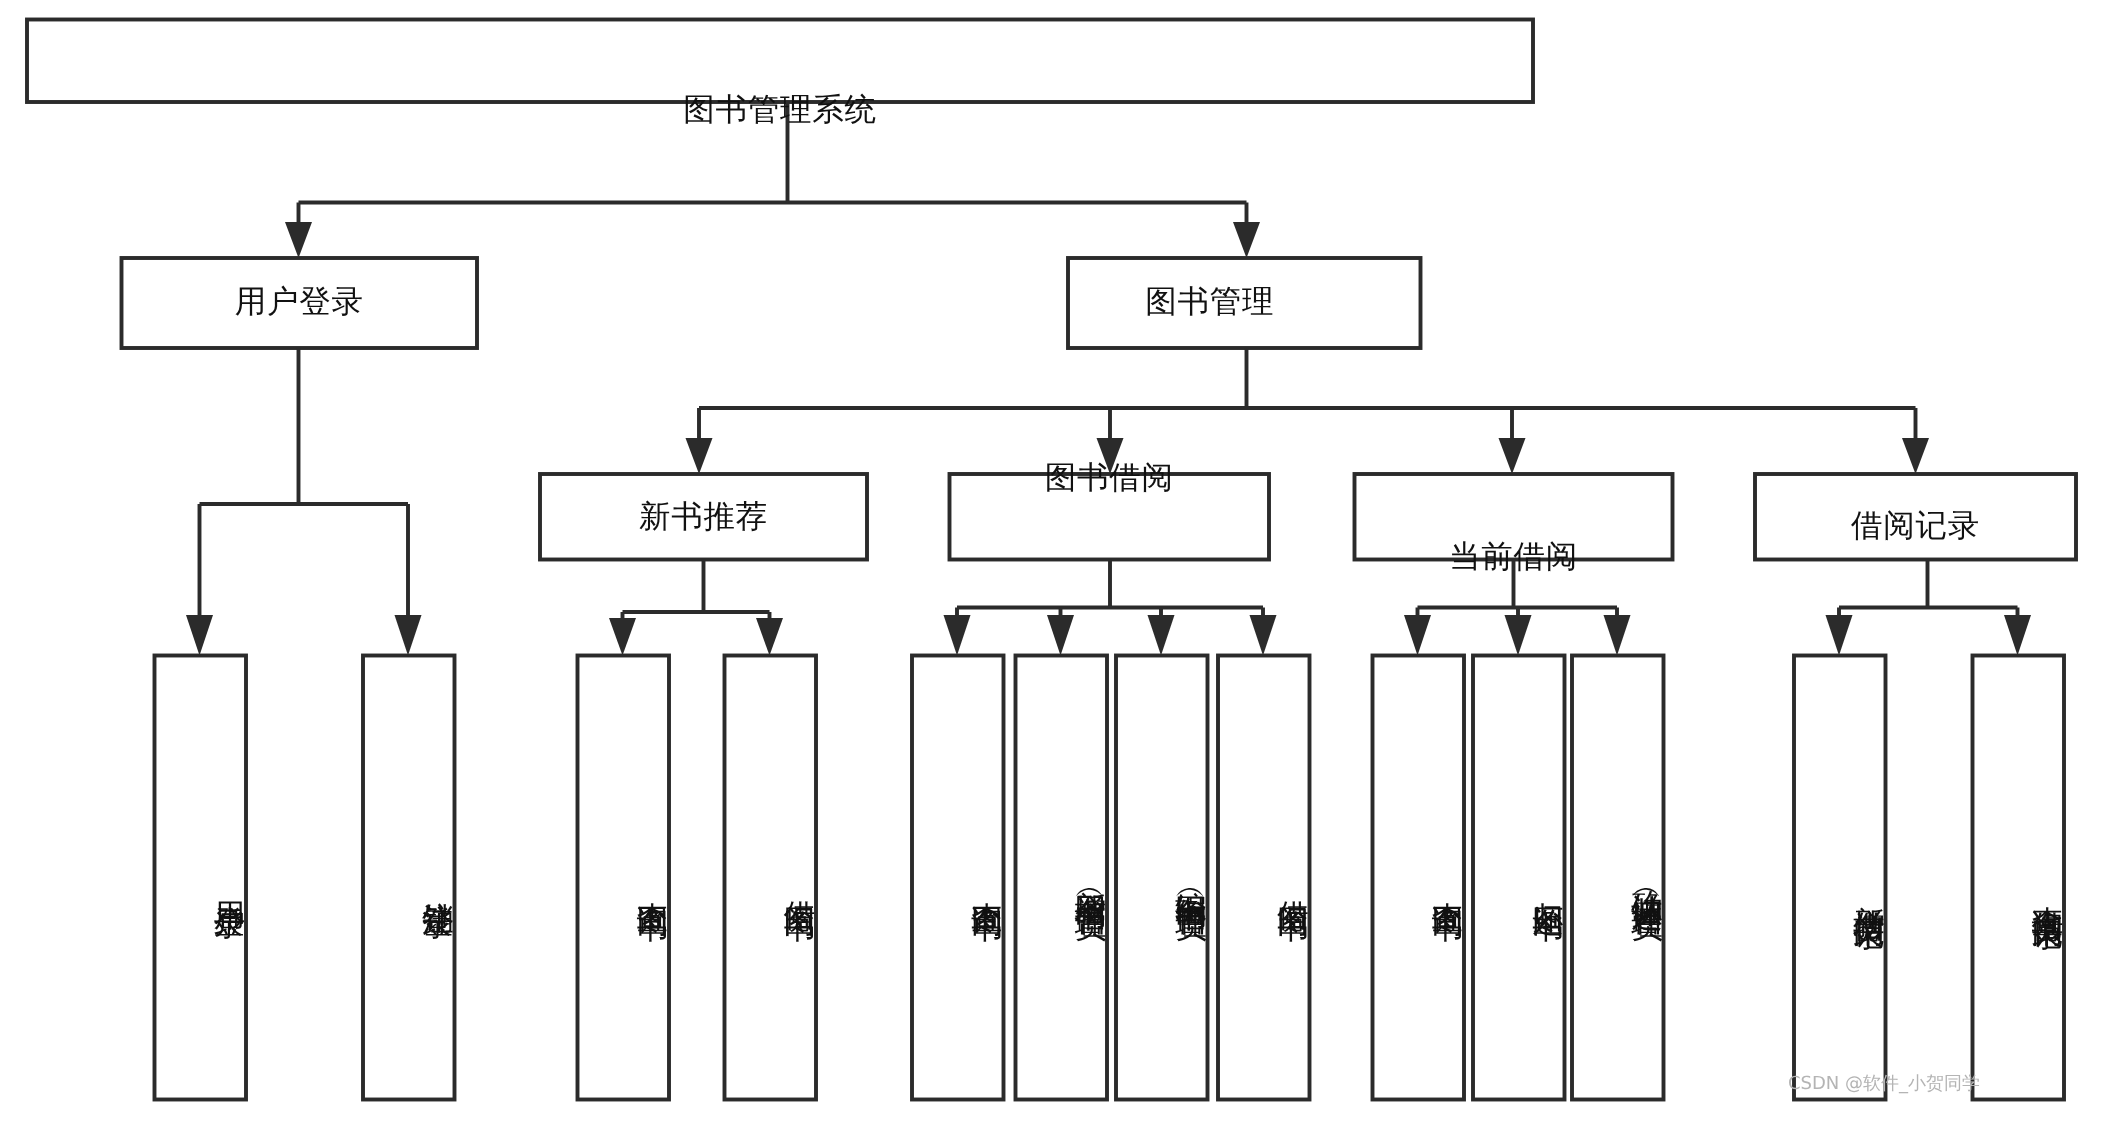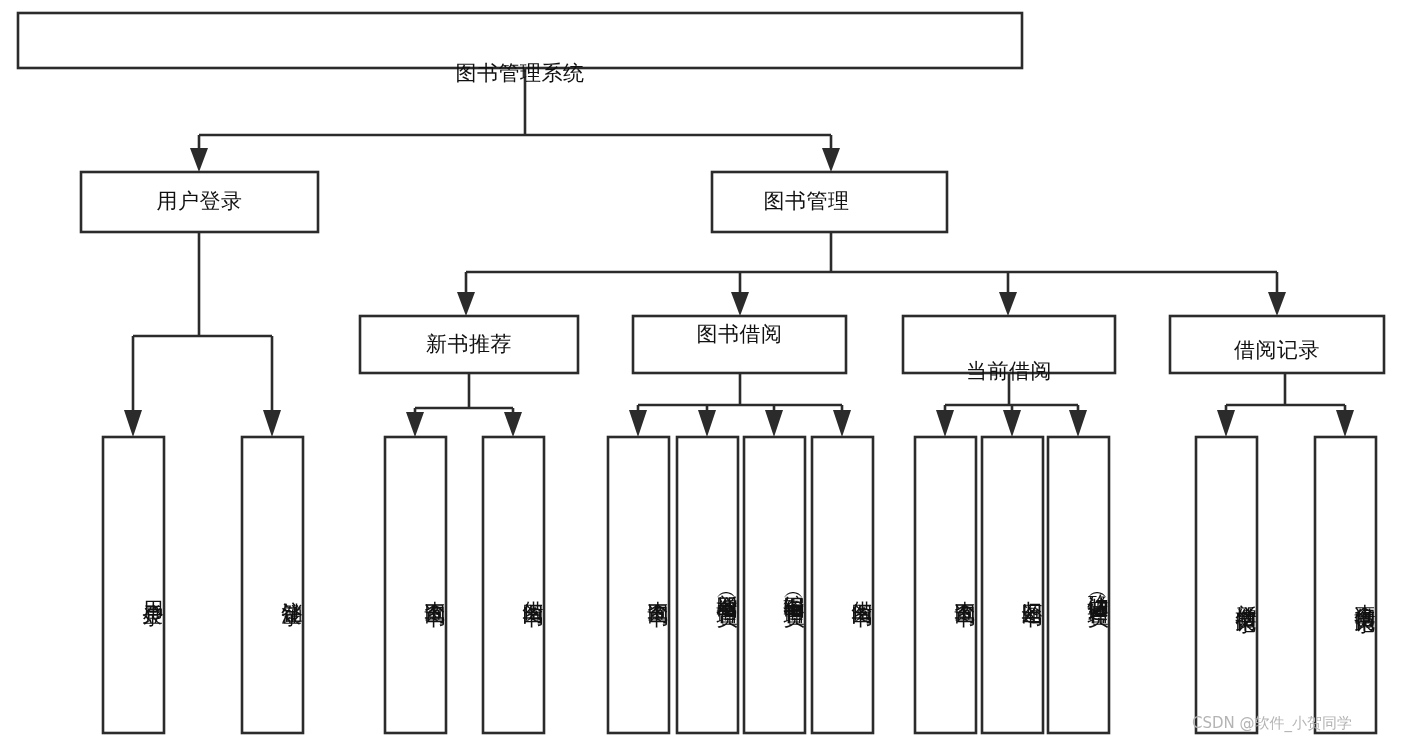--- a/index.html
+++ b/index.html
@@ -63,21 +63,21 @@
     line-height: 1.08;
     letter-spacing: 2px;
     align-items: flex-start;
     justify-content: center;
     padding-top: 6px;
   }
   .watermark {
     position: absolute;
     left: 1192px;
     top: 714px;
-    font-size: 15px;
+    font-size: 12px;
     color: #b4b4b4;
     font-family: "DejaVu Sans", "Liberation Sans", sans-serif;
     white-space: nowrap;
   }
 </style>
 </head>
 <body>
 
 <div id="diagram-root">
 
@@ -145,21 +145,21 @@
     <rect class="node-box" x="1315" y="437" width="61" height="296"></rect>
 
   </svg>
 
   <div class="node-label horizontal" style="left:18px; top:13px; width:1004px; height:55px;margin-top:33px;">图书管理系统</div>
 
   <div class="node-label horizontal" style="left:81px; top:172px; width:237px; height:60px;">用户登录</div>
   <div class="node-label horizontal" style="left:712px; top:172px; width:189px; height:60px;">图书管理</div>
 
   <div class="node-label horizontal" style="left:360px; top:316px; width:218px; height:57px;">新书推荐</div>
-  <div class="node-label horizontal" style="left:633px; top:315px; width:213px; height:39px;font-family:Liberation Serif, serif;">图书借阅</div>
+  <div class="node-label horizontal" style="left:633px; top:299px; width:213px; height:39px;font-family:Liberation Serif, serif;">图书借阅</div>
   <div class="node-label horizontal" style="left:903px; top:316px; width:212px; height:57px;margin-top:27px;">当前借阅</div>
   <div class="node-label horizontal" style="left:1170px; top:316px; width:214px; height:69px;">借阅记录</div>
 
   <div class="node-label vertical" style="left:103px; top:437px; width:61px; height:296px;">用户登录</div>
   <div class="node-label vertical" style="left:242px; top:437px; width:61px; height:296px;">注销登录</div>
 
   <div class="node-label vertical" style="left:385px; top:437px; width:61px; height:296px;">查询图书</div>
   <div class="node-label vertical" style="left:483px; top:437px; width:61px; height:296px;">借阅图书</div>
 
   <div class="node-label vertical" style="left:608px; top:437px; width:61px; height:296px;">查询图书</div>

